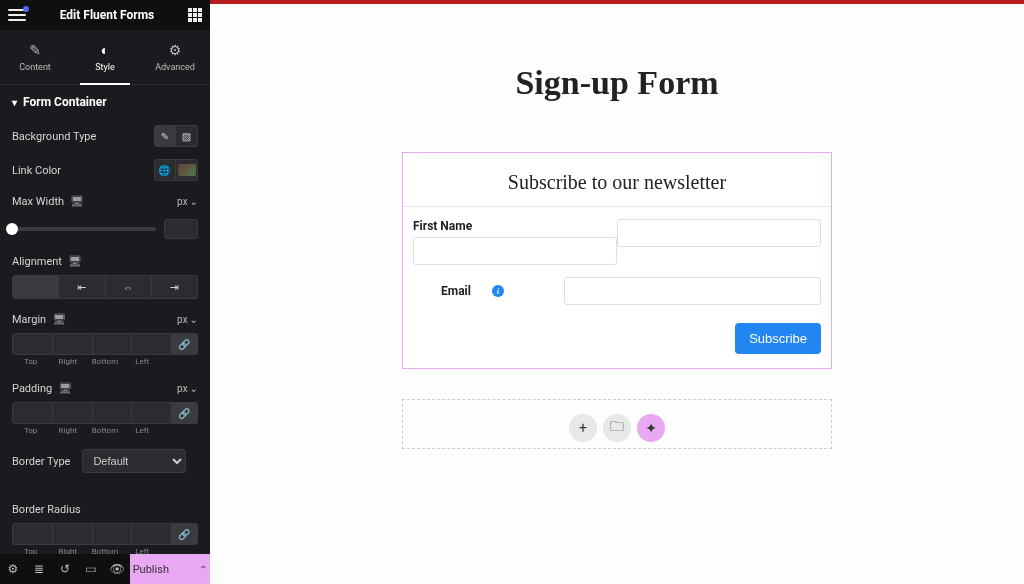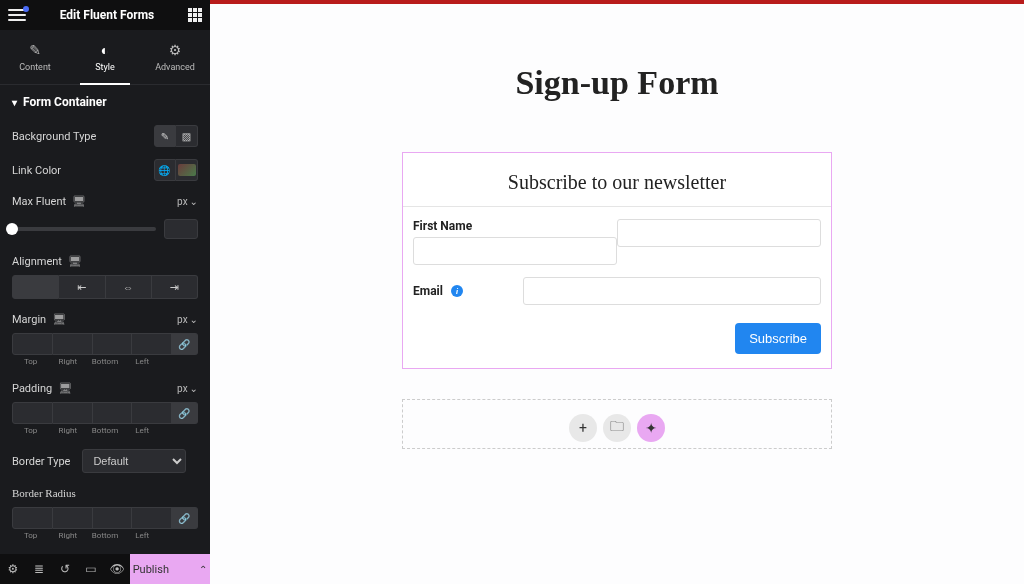--- a/index.html
+++ b/index.html
@@ -76,21 +76,21 @@
 
 .widget { width: 430px; margin: 50px auto 0; border: 1px solid #e9a8f2; background: #fff; padding: 0 0 14px; }
 .widget h3 { text-align: center; font-family: Georgia, serif; font-weight: 400; font-size: 20px; color: #222; padding: 18px 10px 12px; }
 .widget p { text-align: center; font-size: 12.5px; color: #333; padding: 0 20px 14px; line-height: 1.5; }
 .widget hr { border: none; border-top: 1px solid #e5e5e5; margin: 0 0 12px; }
 .formrow { display: flex; padding: 0 10px 12px; }
 .formcol { flex: 1; }
 .formcol label { font-size: 12px; font-weight: 700; color: #222; display: block; margin-bottom: 4px; }
 .formcol input, .emailrow input { width: 100%; height: 28px; border: 1px solid #ddd; border-radius: 3px; padding: 0 6px; font-size: 12px; }
 .emailrow { display: flex; align-items: center; gap: 10px; padding: 0 10px 18px; }
-.emailrow label { font-size: 12px; font-weight: 700; color: #222; white-space: nowrap; display: flex; align-items: center; gap: 8px; }
+.emailrow label { font-size: 12px; font-weight: 700; color: #222; white-space: nowrap; display: flex; align-items: center; gap: 21px; margin-left: 28px; }
 .emailrow label .info { width: 12px; height: 12px; background: #2186f0; color: #fff; border-radius: 50%; display: inline-flex; align-items: center; justify-content: center; font-size: 8px; font-style: italic; font-weight: 700; }
 .emailrow .inwrap { flex: 1; margin-left: 50px; }
 .submitrow { text-align: right; padding: 0 10px; }
 .submitrow button { background: #2186f0; color: #ffffff; border: none; border-radius: 4px; padding: 8px 14px; font-size: 13px; cursor: pointer; }
 
 .drop { width: 430px; margin: 30px auto 0; border: 1px dashed #ccc; height: 50px; position: relative; }
 .addbtns { position: absolute; left: 50%; bottom: 6px; transform: translateX(-50%); display: flex; gap: 6px; }
 .addbtns .ab { width: 28px; height: 28px; border-radius: 50%; background: #e8e8e8; display: flex; align-items: center; justify-content: center; font-size: 14px; color: #333; cursor: pointer; }
 .addbtns .ab.pink { background: #e9a8f2; }
 
@@ -163,21 +163,21 @@
         <span class="btn-grp">
           <span class="sq first globesq">🌐</span>
           <span class="sq last">
               <span class="linkcolor-swatch"></span>
             </span>
         </span>
       </div>
 
       <div class="row">
         <span class="lbl">
-            <span>Max Fluent</span> 
+            <span>Max Width</span> 
             <span class="dev">🖥</span>
           </span>
         <span class="unit">
             <span>px</span> 
             <span>⌄</span>
           </span>
       </div>
       <div class="slider-row">
         <div class="slider">
             <div class="thumb"></div>
@@ -246,21 +246,21 @@
           <span>Bottom</span>
           <span>Left</span>
           <span class="linksp"></span>
         </div>
 
       <div class="row">
         <span class="lbl">Border Type</span>
         <div class="select"><select><option>Default</option></select></div>
       </div>
 
-      <div class="row" style="margin-top:0;font-family:Liberation Serif, serif;">
+      <div class="row" style="margin-top:16px;">
         <span class="lbl">Border Radius</span>
       </div>
       <div class="dim">
         <div class="dbox"></div>
         <div class="dbox"></div>
         <div class="dbox"></div>
         <div class="dbox"></div>
         <div class="link">🔗</div>
       </div>
       <div class="dlabels">

